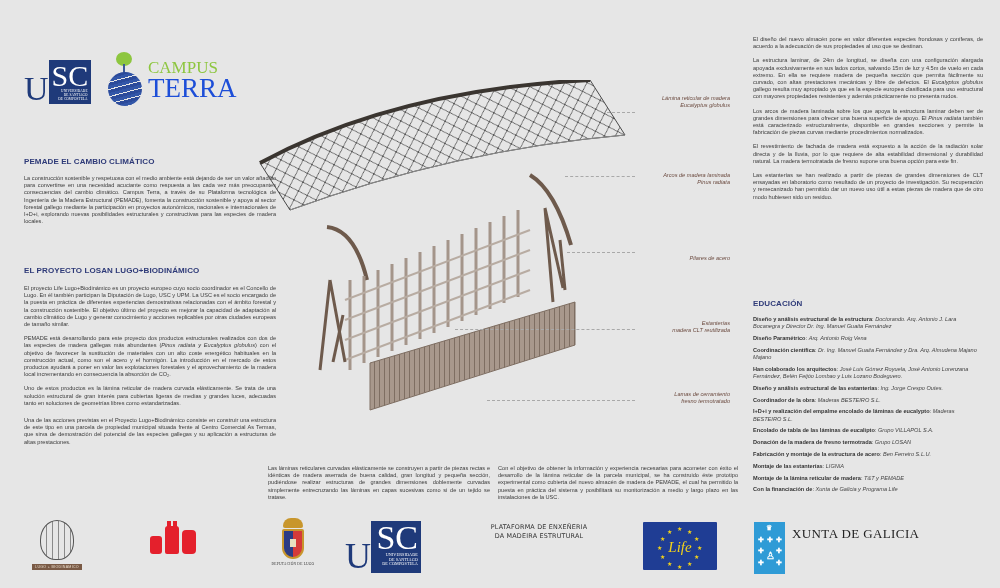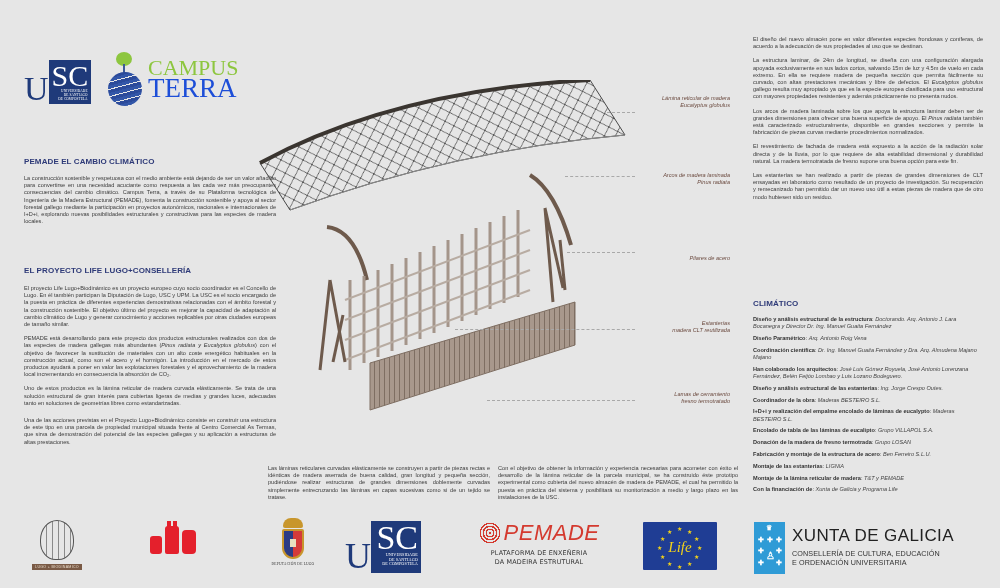--- a/index.html
+++ b/index.html
@@ -19,21 +19,21 @@
   .usc-box .sc { font-family: "Liberation Serif", serif; font-size: 30px; line-height: 28px; }
   .usc-box .sub { font-family: "Liberation Serif", serif; font-size: 3.4px; line-height: 3.8px; letter-spacing: 0.1px; }
 
   .terra { left: 106px; top: 52px; display: flex; align-items: center; }
   .globe { position: relative; width: 38px; height: 56px; }
   .globe .tree { position: absolute; left: 10px; top: 0; width: 16px; height: 14px; background: #8dc63f; border-radius: 50%; }
   .globe .trunk { position: absolute; left: 17px; top: 12px; width: 2px; height: 10px; background: #3c5a9a; }
   .globe .ball { position: absolute; left: 2px; top: 20px; width: 34px; height: 34px; border-radius: 50%;
     background: repeating-linear-gradient(-15deg, #2b4a9a 0 3px, #e6e6e6 3px 4px, #3256a8 4px 7px); }
   .terra-text { margin-left: 4px; display: flex; flex-direction: column; }
-  .terra-text .c { font-family: "Liberation Serif", serif; color: #8dc63f; font-size: 22px; line-height: 16px; }
+  .terra-text .c { font-family: "Liberation Serif", serif; color: #8dc63f; font-size: 17px; line-height: 16px; }
   .terra-text .t { font-family: "Liberation Serif", serif; color: #1d4ed8; font-size: 27px; line-height: 24px; }
 
   
   .col-left { left: 24px; width: 252px; }
   .col-right { left: 753px; width: 230px; }
 
   
   .drawing { left: 255px; top: 80px; width: 380px; height: 380px; }
 
   .callout { position: absolute; right: 0; text-align: right; font-size: 5.6px; line-height: 7px; font-style: italic; color: #6b4a3f; }
@@ -85,21 +85,21 @@
 
   .life { left: 643px; top: 522px; width: 74px; height: 48px; background: #1f3d94; border-radius: 1px; }
   .life .stars { position: absolute; left: 0; top: 0; width: 74px; height: 52px; }
   .life .stars span { position: absolute; color: #f2d21a; font-size: 6px; line-height: 6px; }
   .life .word { position: absolute; left: 0; right: 0; top: 17px; text-align: center; color: #f2d21a; font-family: "Liberation Serif", serif; font-style: italic; font-size: 15px; }
 
   .xunta { left: 754px; top: 522px; display: flex; align-items: flex-start; }
   .xunta .flag { width: 31px; height: 52px; background: #2f9bd6; position: relative; }
   .xunta .flag span { position: absolute; color: #fff; font-size: 7px; font-weight: bold; }
   .xunta .txt { margin-left: 7px; padding-top: 4px; }
-  .xunta .t1 { font-family: Liberation Sans, sans-serif; font-size: 17px; color: #222; letter-spacing: 0.4px; }
+  .xunta .t1 { font-family: Liberation Serif, serif; font-size: 13px; color: #222; letter-spacing: 0.4px; }
   .xunta .t2 { font-family: "Liberation Sans", sans-serif; font-size: 7.2px; color: #333; line-height: 9px; margin-top: 3px; letter-spacing: 0.1px; }
 </style>
 </head>
 <body>
 
 <div class="abs usc-top">
   <span class="usc-u">U</span>
   <div class="usc-box">
     <span class="sc">SC</span>
     <span class="sub">UNIVERSIDADE</span>
@@ -119,21 +119,21 @@
     <span class="t">TERRA</span>
   </div>
 </div>
 
 <div class="abs col-left" style="top:157px;">
   <h2>PEMADE EL CAMBIO CLIMÁTICO</h2>
   <p class="body" style="margin-top:9px;">La construcción sostenible y respetuosa con el medio ambiente está dejando de ser un valor añadido para convertirse en una necesidad acuciante como respuesta a las cada vez más preocupantes consecuencias del cambio climático. Campus Terra, a través de su Plataforma tecnológica de Ingeniería de la Madera Estructural (PEMADE), fomenta la construcción sostenible y apoya al sector forestal gallego mediante la participación en proyectos autonómicos, nacionales e internacionales de I+D+i, explorando nuevas posibilidades estructurales y constructivas para las especies de madera locales.</p>
 </div>
 
 <div class="abs col-left" style="top:266px;">
-  <h2>EL PROYECTO LIFE LUGO+CONSELLERÍA</h2>
+  <h2>EL PROYECTO LOSAN LUGO+BIODINÁMICO</h2>
   <p class="body" style="margin-top:10px;">El proyecto Life Lugo+Biodinámico es un proyecto europeo cuyo socio coordinador es el Concello de Lugo. En él también participan la Diputación de Lugo, USC y UPM. La USC es el socio encargado de la puesta en práctica de diferentes experiencias demostrativas relacionadas con el ámbito forestal y la construcción sostenible. El objetivo último del proyecto es mejorar la capacidad de adaptación al cambio climático de Lugo y generar conocimiento y acciones replicables por otras ciudades europeas de tamaño similar.</p>
   <p class="body"><span>PEMADE está desarrollando para este proyecto dos productos estructurales realizados con dos de las especies de madera gallegas más abundantes (</span><i>Pinus radiata y Eucalyptus globulus</i><span>) con el objetivo de favorecer la sustitución de materiales con un alto coste energético habituales en la construcción actual, como son el acero y el hormigón. La introducción en el mercado de estos productos ayudará a poner en valor las explotaciones forestales y el aprovechamiento de la madera local incrementando en consecuencia la absorción de CO₂.</span></p>
   <p class="body">Uno de estos productos es la lámina reticular de madera curvada elásticamente. Se trata de una solución estructural de gran interés para cubiertas ligeras de medias y grandes luces, adecuadas tanto en soluciones de geometrías libres como estandarizadas.</p>
   <p class="body" style="margin-top:10px;">Una de las acciones previstas en el Proyecto Lugo+Biodinámico consiste en construir una estructura de este tipo en una parcela de propiedad municipal situada frente al Centro Comercial As Termas, que sirva de demostración del potencial de las especies gallegas y su aplicación a estructuras de altas prestaciones.</p>
 </div>
 
 <div class="abs drawing">
   <svg width="380" height="380" viewBox="0 0 380 380">
     <defs>
       <pattern id="grid" width="14" height="14" patternUnits="userSpaceOnUse" patternTransform="rotate(-18)">
@@ -223,21 +223,21 @@
 
 <div class="abs col-right" style="top:27px;">
   <p class="body" style="margin-top:9px;">El diseño del nuevo almacén pone en valor diferentes especies frondosas y coníferas, de acuerdo a la adecuación de sus propiedades al uso que se destinan.</p>
   <p class="body"><span>La estructura laminar, de 24m de longitud, se diseña con una configuración alargada apoyada exclusivamente en sus lados cortos, salvando 15m de luz y 4.5m de vuelo en cada extremo. En ella se requiere madera de pequeña sección que permita fácilmente su curvado, con altas prestaciones mecánicas y libre de defectos. El </span><i>Eucalyptus globulus</i><span> gallego resulta muy apropiado ya que es la especie europea clasificada para uso estructural con mayores propiedades resistentes y además prácticamente no presenta nudos.</span></p>
   <p class="body"><span>Los arcos de madera laminada sobre los que apoya la estructura laminar deben ser de grandes dimensiones para ofrecer una buena superficie de apoyo. El </span><i>Pinus radiata</i><span> también está caracterizado estructuralmente, disponible en grandes secciones y permite la fabricación de piezas curvas mediante procedimientos normalizados.</span></p>
   <p class="body">El revestimiento de fachada de madera está expuesto a la acción de la radiación solar directa y de la lluvia, por lo que requiere de alta estabilidad dimensional y durabilidad natural. La madera termotratada de fresno supone una buena opción para este fin.</p>
   <p class="body">Las estanterías se han realizado a partir de piezas de grandes dimensiones de CLT ensayadas en laboratorio como resultado de un proyecto de investigación. Su recuperación y remecanizado han permitido dar un nuevo uso útil a estas piezas de madera que de otro modo hubiesen sido un residuo.</p>
 </div>
 
 <div class="abs col-right" style="top:299px;">
-  <h2>CLIMÁTICO</h2>
+  <h2>EDUCACIÓN</h2>
   <div style="margin-top:8px;">
     <div class="credit"><b>Diseño y análisis estructural de la estructura</b>: <i>Doctorando. Arq. Antonio J. Lara Bocanegra y Director Dr. Ing. Manuel Guaita Fernández</i></div>
     <div class="credit"><b>Diseño Paramétrico</b>: <i>Arq. Antonio Roig Vena</i></div>
     <div class="credit"><b>Coordinación científica</b>: <i>Dr. Ing. Manuel Guaita Fernández y Dra. Arq. Almudena Majano Majano</i></div>
     <div class="credit"><b>Han colaborado los arquitectos</b>: <i>José Luis Gómez Royuela, José Antonio Lorenzana Fernández, Belén Feijóo Lombao y Luis Lozano Bodeguero.</i></div>
     <div class="credit"><b>Diseño y análisis estructural de las estanterías</b>: <i>Ing. Jorge Crespo Outes.</i></div>
     <div class="credit"><b>Coordinador de la obra</b>: <i>Maderas BESTEIRO S.L.</i></div>
     <div class="credit"><b>I+D+i y realización del empalme encolado de láminas de eucalypto</b>: <i>Maderas BESTEIRO S.L.</i></div>
     <div class="credit"><b>Encolado de tabla de las láminas de eucalipto</b>: <i>Grupo VILLAPOL S.A.</i></div>
     <div class="credit"><b>Donación de la madera de fresno termotrada</b>: <i>Grupo LOSAN</i></div>
@@ -271,24 +271,20 @@
   <span class="usc-u">U</span>
   <div class="usc-box">
     <span class="sc">SC</span>
     <span class="sub">UNIVERSIDADE</span>
     <span class="sub">DE SANTIAGO</span>
     <span class="sub">DE COMPOSTELA</span>
   </div>
 </div>
 
 <div class="logo pemade">
-  <div class="top">
-    <div class="spiral"></div>
-    <span class="word">PEMADE</span>
-  </div>
   <div class="sub">
     <div>PLATAFORMA DE ENXEÑERIA</div>
     <div>DA MADEIRA ESTRUTURAL</div>
   </div>
 </div>
 
 <div class="logo life">
   <div class="stars">
     <span style="left:34px;top:4px;">★</span>
       <span style="left:44px;top:7px;">★</span>
@@ -313,18 +309,14 @@
       <span style="left:13px;top:14px;">✚</span>
       <span style="left:22px;top:14px;">✚</span>
     <span style="left:4px;top:25px;">✚</span>
       <span style="left:22px;top:25px;">✚</span>
     <span style="left:4px;top:37px;">✚</span>
       <span style="left:22px;top:37px;">✚</span>
     <span style="left:12px;top:28px;font-size:10px;">♙</span>
   </div>
   <div class="txt">
     <div class="t1">XUNTA DE GALICIA</div>
-    <div class="t2">
-      <div>CONSELLERÍA DE CULTURA, EDUCACIÓN</div>
-      <div>E ORDENACIÓN UNIVERSITARIA</div>
-    </div>
   </div>
 </div>
 
 </body></html>

